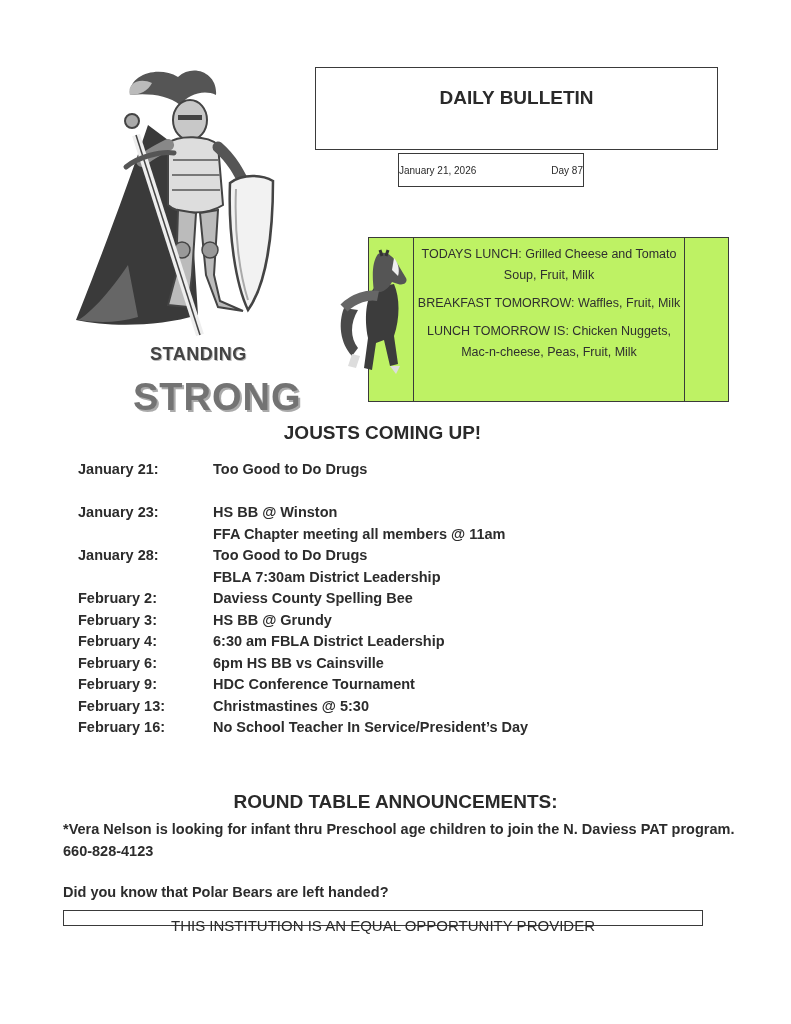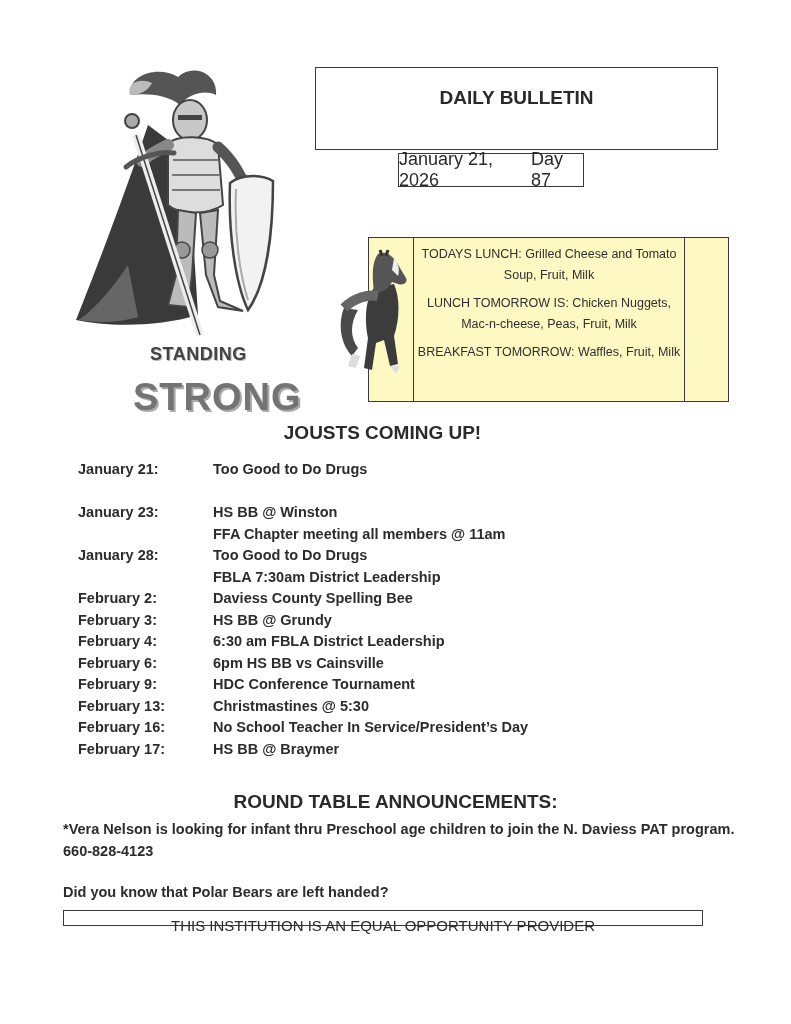--- a/index.html
+++ b/index.html
@@ -6,29 +6,29 @@
     html, body { width: 791px; height: 1024px; background: #ffffff; overflow: hidden; }
     body { position: relative; font-family: "Liberation Sans", "DejaVu Sans", sans-serif; color: #2a2a2a; }
 
     .abs { position: absolute; }
 
     
     .title-box { left: 315px; top: 67px; width: 403px; height: 83px; border: 1.5px solid #3a3a3a; text-align: center; }
     .school-name { margin-top: 14px; font-family: "DejaVu Serif", "Liberation Serif", serif; font-weight: bold; font-size: 20px; letter-spacing: 0.2px; color: #222; }
     .bulletin-name { margin-top: 19px; font-weight: bold; font-size: 19px; color: #2a2a2a; }
 
-    .date-box { left: 398px; top: 153px; width: 186px; height: 34px; border: 1.5px solid #3a3a3a; font-size: 18px; display: flex; align-items: center; justify-content: space-between; gap: 5px; color: #2a2a2a; }
+    .date-box { left: 398px; top: 153px; width: 186px; height: 34px; border: 1.5px solid #3a3a3a; font-size: 10px; display: flex; align-items: center; justify-content: space-between; gap: 5px; color: #2a2a2a; }
 
     
     .knight { left: 68px; top: 65px; width: 220px; height: 280px; }
     .standing { left: 150px; top: 344px; font-size: 18px; font-weight: bold; color: #444; letter-spacing: 0.5px; text-shadow: 1px 1px 0 #bbb; }
     .strong { left: 133px; top: 376px; font-size: 38px; font-weight: bold; color: #737373; letter-spacing: 1px; text-shadow: 2px 2px 0 #aaa; }
 
     
-    .lunch-box { left: 368px; top: 237px; width: 361px; height: 165px; border: 1.5px solid #3a3a3a; background: #fef9c3; }
+    .lunch-box { left: 368px; top: 237px; width: 361px; height: 165px; border: 1.5px solid #3a3a3a; background: #bef264; }
     .lunch-box .div-left { position: absolute; left: 44px; top: 0; bottom: 0; border-left: 1.5px solid #3a3a3a; }
     .lunch-box .div-right { position: absolute; left: 315px; top: 0; bottom: 0; border-left: 1.5px solid #3a3a3a; }
     .lunch-text { position: absolute; left: 46px; width: 268px; top: 6px; text-align: center; font-size: 12.5px; line-height: 21px; color: #2f2f2f; }
     .lunch-text p { margin-bottom: 7px; }
     .horse { left: 334px; top: 248px; width: 80px; height: 138px; }
 
     
     .jousts-title { left: 0; width: 791px; top: 422px; padding-left: 0; text-align: center; font-size: 19px; font-weight: bold; color: #2a2a2a; }
     .jousts-title span { position: relative; left: -13px; }
 
@@ -90,22 +90,22 @@
 <div class="abs date-box">
   <span>January 21, 2026</span>
   <span>Day 87</span>
 </div>
 
 <div class="abs lunch-box">
   <div class="div-left"></div>
   <div class="div-right"></div>
   <div class="lunch-text">
     <p>TODAYS LUNCH:  Grilled Cheese and Tomato Soup, Fruit, Milk</p>
+    <p>BREAKFAST TOMORROW: Waffles, Fruit, Milk</p>
     <p>LUNCH TOMORROW IS: Chicken Nuggets, Mac-n-cheese, Peas, Fruit, Milk</p>
-    <p>BREAKFAST TOMORROW: Waffles, Fruit, Milk</p>
   </div>
 </div>
 
 <svg class="abs horse" viewBox="0 0 80 138">
   <path d="M40 40 C32 50 30 70 34 90 L30 120 L38 122 L42 95 L50 92 L56 118 L64 116 L60 88 C66 70 66 50 60 36 Z" fill="#3c3c3c"></path>
   <path d="M10 60 C4 75 6 95 18 108 L24 100 C16 90 16 75 24 62 Z" fill="#4a4a4a"></path>
   <path d="M18 106 L14 118 L22 120 L26 108 Z" fill="#ddd"></path>
   <path d="M44 6 C52 2 60 8 66 20 L72 30 C74 34 70 38 64 36 L58 34 C54 42 46 46 40 44 C38 28 38 14 44 6 Z" fill="#555"></path>
   <path d="M60 10 C64 14 66 22 64 28 L58 22 Z" fill="#eee"></path>
   <path d="M46 2 L48 8 M54 2 L52 8" stroke="#333" stroke-width="3"></path>
@@ -162,23 +162,19 @@
     <span class="ev-text">HDC Conference Tournament</span>
   </div>
   <div class="ev-row">
     <span class="ev-date">February 13:</span>
     <span class="ev-text">Christmastines @ 5:30</span>
   </div>
   <div class="ev-row">
     <span class="ev-date">February 16:</span>
     <span class="ev-text">No School   Teacher In Service/President’s Day</span>
   </div>
-  <div class="ev-row">
-    <span class="ev-date">February 17:</span>
-    <span class="ev-text">HS BB @ Braymer</span>
-  </div>
 </div>
 
 <div class="abs round-title">ROUND TABLE ANNOUNCEMENTS:</div>
 <div class="abs announce">*Vera Nelson is looking for infant thru Preschool age children to join the N. Daviess PAT program. 660-828-4123</div>
 <div class="abs fact">Did you know that Polar Bears are left handed?</div>
 
 <div class="abs eop-box">THIS INSTITUTION IS AN EQUAL OPPORTUNITY PROVIDER</div>
 
 </body></html>

